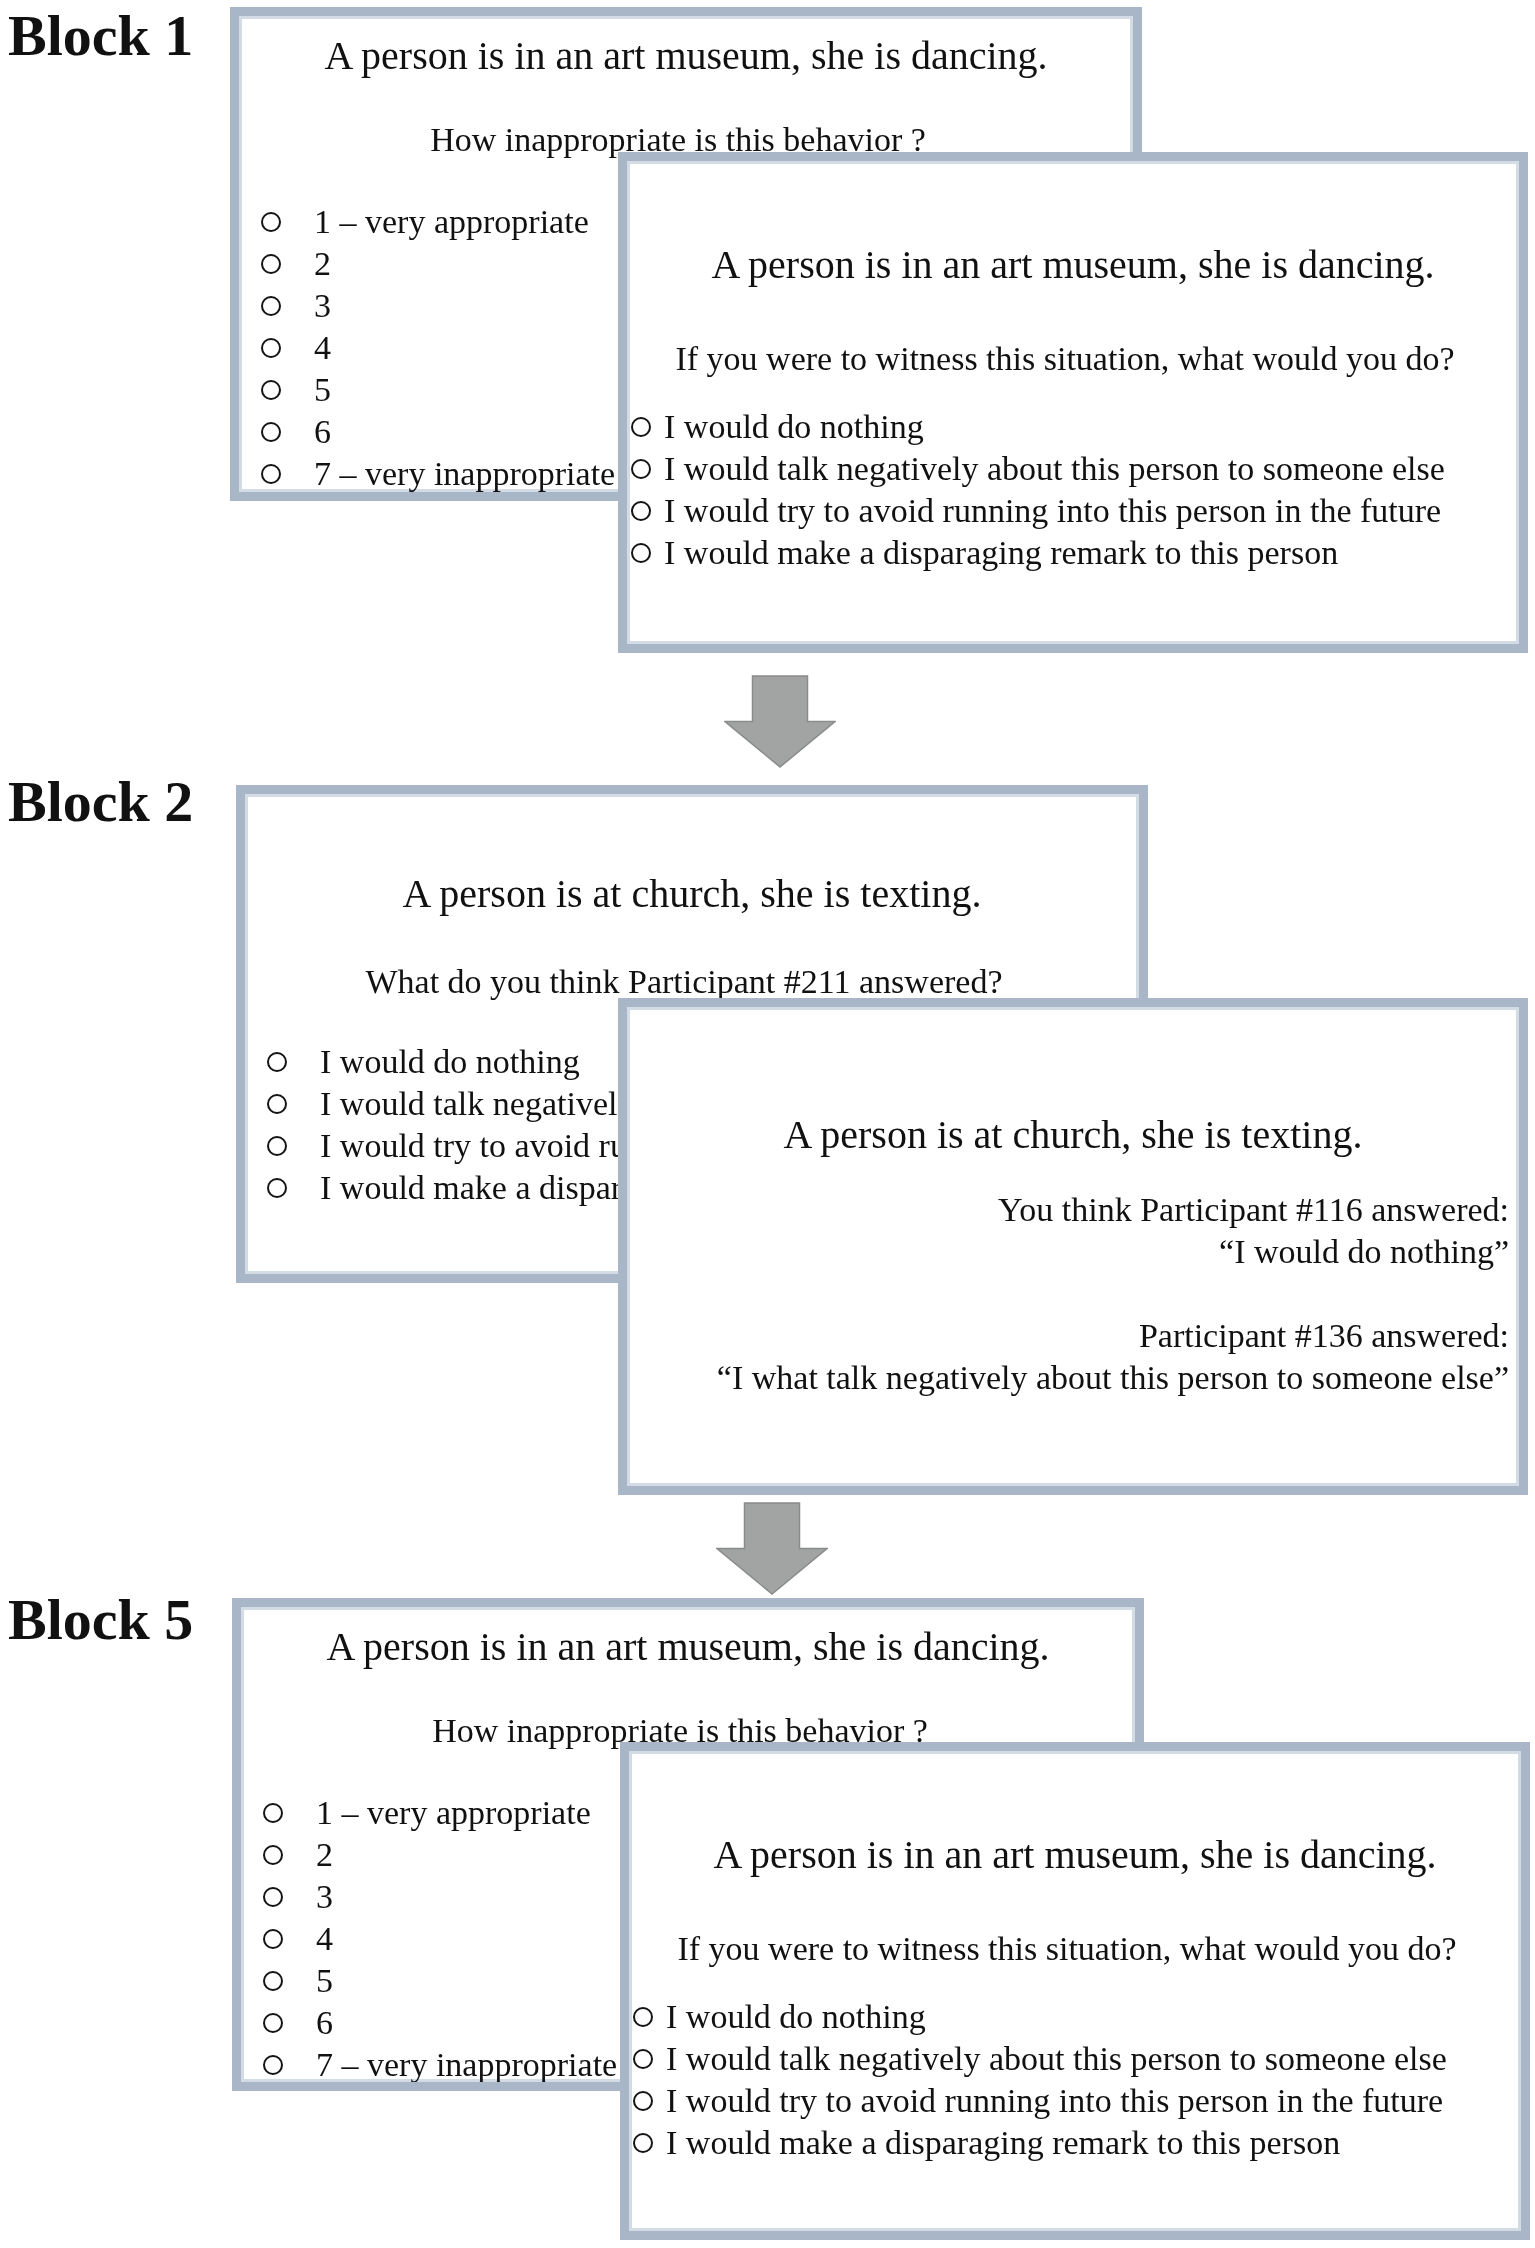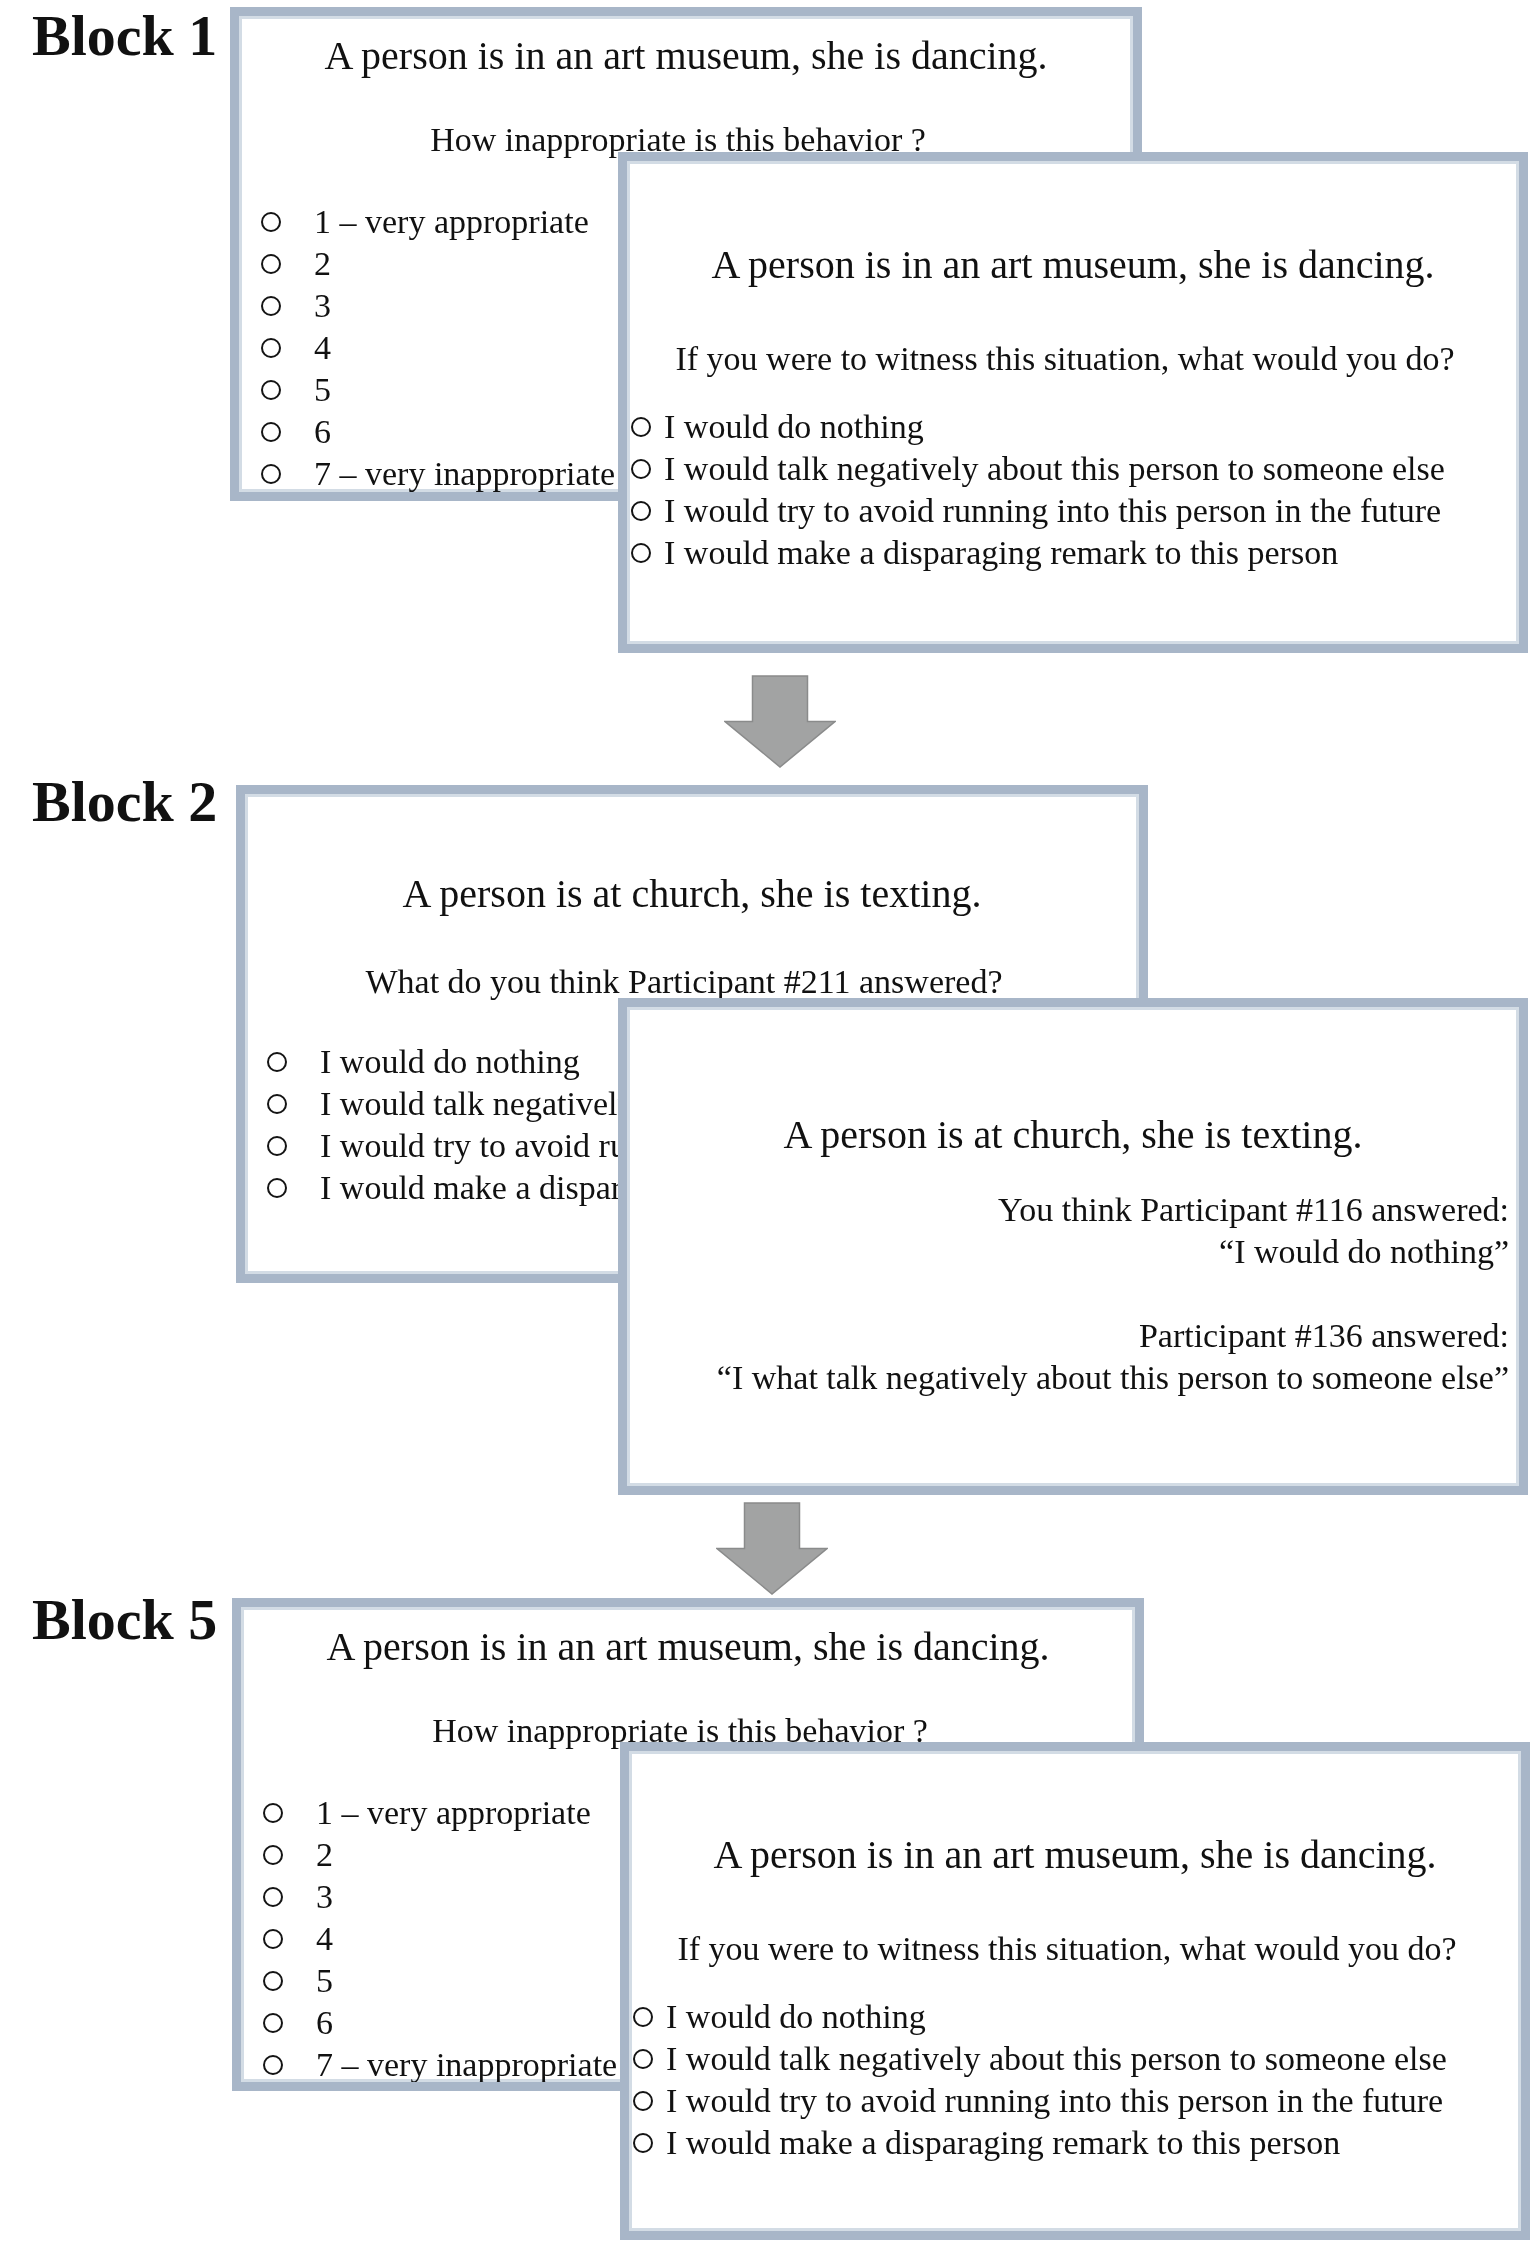--- a/index.html
+++ b/index.html
@@ -3,21 +3,21 @@
 <meta charset="utf-8">
 <style>
   html,body{margin:0;padding:0;background:#ffffff;}
   .canvas{
     position:relative;width:1535px;height:2248px;background:var(--bg,#fff);
     font-family:"Liberation Serif","DejaVu Serif",serif;color:var(--text,#111);
     overflow:hidden;
   }
   .block-label{
     position:absolute;left:8px;
-    font-weight:bold;font-size:58px;line-height:64px;white-space:nowrap;margin-left:24px;
+    font-weight:bold;font-size:58px;line-height:64px;white-space:nowrap;
   }
   .card{
     position:absolute;background:#fff;box-sizing:border-box;
     border:9px solid var(--border,#a8b6c8);
     box-shadow:inset 0 0 0 3px var(--border-inner,#d3dce5);
     overflow:hidden;
   }
   .card-a{z-index:1;}
   .card-b{z-index:2;}
   .card-title{

